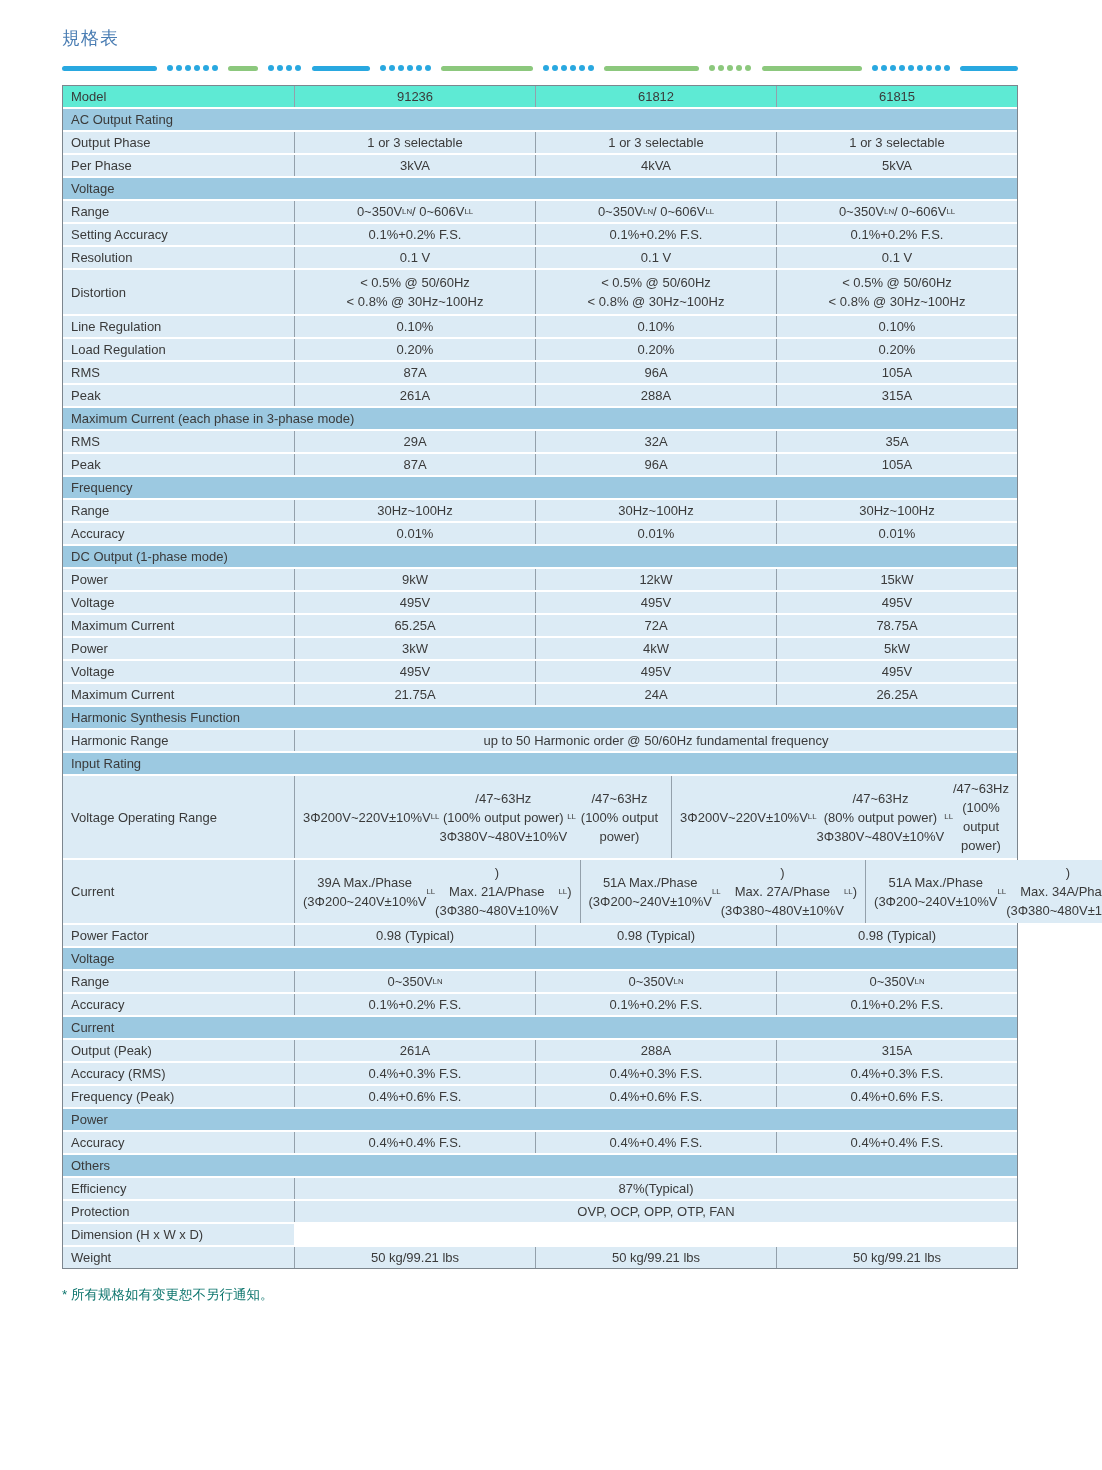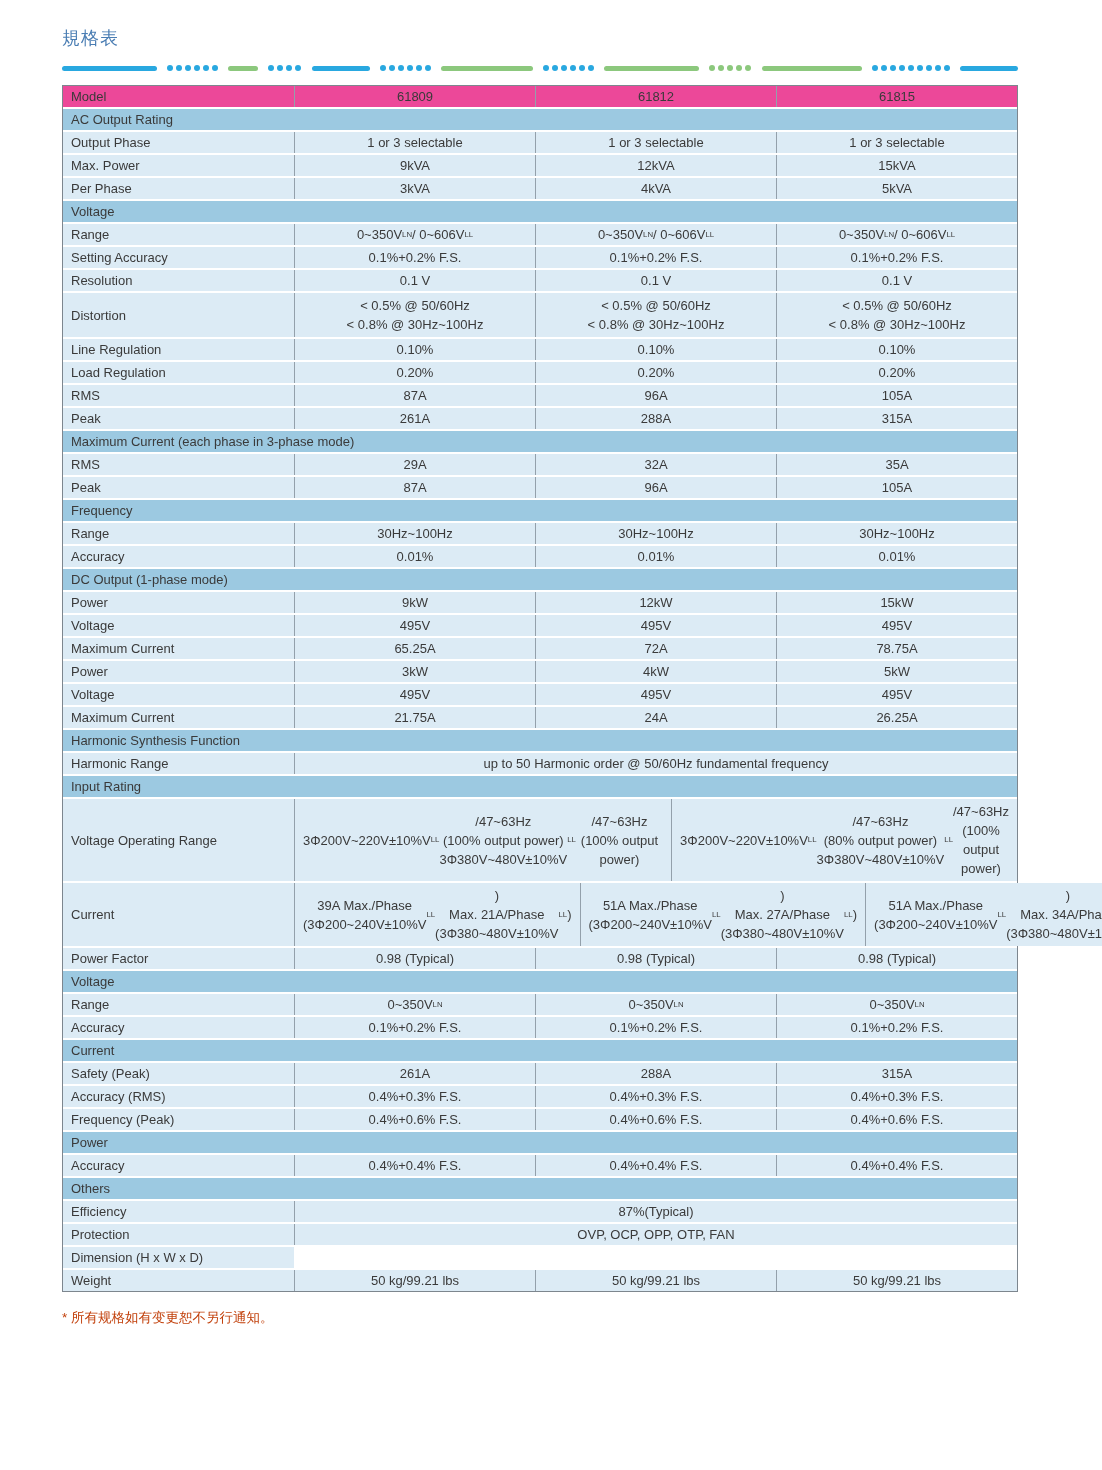--- a/index.html
+++ b/index.html
@@ -63,29 +63,29 @@
   }
   .value-cell {
     flex: 1;
     justify-content: center;
     text-align: center;
     border-left: 1px solid #93a0ab;
   }
   .value-cell.span2 { flex: 2; }
   .value-cell.span3 { flex: 3; }
   .row-section .cell { background: #9cc9e1; width: 100%; }
-  .row-model .cell { background: #ec4899; text-align: right; }
+  .row-model .cell { background: #5eead4; text-align: right; }
   .row-data .cell { background: #dcebf5; }
   .row.ml .cell { line-height: 19px; padding-top: 3px; padding-bottom: 3px; }
   sub { font-size: 0.60em; line-height: 0; }
 
   .footnote {
     margin-top: 17px;
     font-size: 13.5px;
-    color: #c2410c;
+    color: #0f766e;
   }
 </style>
 </head>
 <body>
 
 <div class="page">
   <h1 class="title">規格表</h1>
   <div class="divider" id="divider">
       <div class="seg">
         <div class="seg-dash" style="width: 95px; background: rgb(41, 168, 224);"></div>
@@ -153,38 +153,32 @@
         <div class="dot" style="background: rgb(41, 168, 224);"></div>
         <div class="dot" style="background: rgb(41, 168, 224);"></div>
       </div>
       <div class="seg">
         <div class="seg-dash" style="width: 58px; background: rgb(41, 168, 224);"></div>
       </div>
     </div>
   <div class="spec-table" id="spec-table">
       <div class="row row-model">
         <div class="cell label-cell">Model</div>
-        <div class="cell value-cell">61809</div>
+        <div class="cell value-cell">91236</div>
         <div class="cell value-cell">61812</div>
         <div class="cell value-cell">61815</div>
       </div>
       <div class="row row-section">
         <div class="cell ">AC Output Rating</div>
       </div>
       <div class="row row-data">
         <div class="cell label-cell">Output Phase</div>
         <div class="cell value-cell">1 or 3 selectable</div>
         <div class="cell value-cell">1 or 3 selectable</div>
         <div class="cell value-cell">1 or 3 selectable</div>
-      </div>
-      <div class="row row-data">
-        <div class="cell label-cell">Max. Power</div>
-        <div class="cell value-cell">9kVA</div>
-        <div class="cell value-cell">12kVA</div>
-        <div class="cell value-cell">15kVA</div>
       </div>
       <div class="row row-data">
         <div class="cell label-cell">Per Phase</div>
         <div class="cell value-cell">3kVA</div>
         <div class="cell value-cell">4kVA</div>
         <div class="cell value-cell">5kVA</div>
       </div>
       <div class="row row-section">
         <div class="cell ">Voltage</div>
       </div>
@@ -344,21 +338,21 @@
       <div class="row row-data">
         <div class="cell label-cell">Accuracy</div>
         <div class="cell value-cell">0.1%+0.2% F.S.</div>
         <div class="cell value-cell">0.1%+0.2% F.S.</div>
         <div class="cell value-cell">0.1%+0.2% F.S.</div>
       </div>
       <div class="row row-section">
         <div class="cell ">Current</div>
       </div>
       <div class="row row-data">
-        <div class="cell label-cell">Safety (Peak)</div>
+        <div class="cell label-cell">Output (Peak)</div>
         <div class="cell value-cell">261A</div>
         <div class="cell value-cell">288A</div>
         <div class="cell value-cell">315A</div>
       </div>
       <div class="row row-data">
         <div class="cell label-cell">Accuracy (RMS)</div>
         <div class="cell value-cell">0.4%+0.3% F.S.</div>
         <div class="cell value-cell">0.4%+0.3% F.S.</div>
         <div class="cell value-cell">0.4%+0.3% F.S.</div>
       </div>

